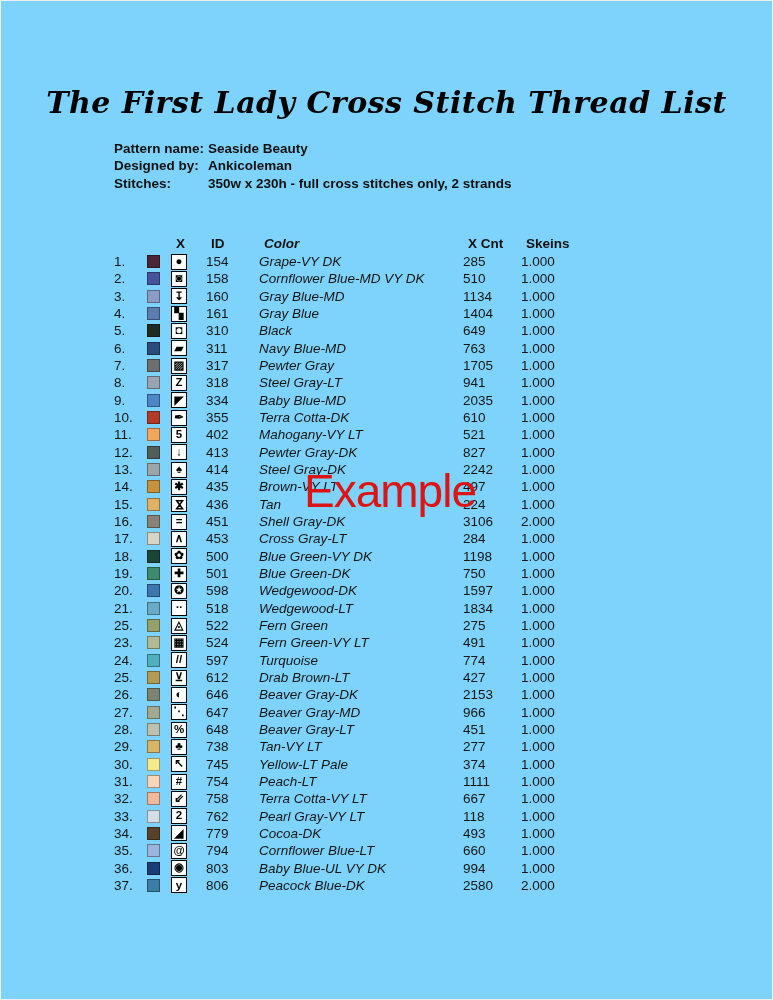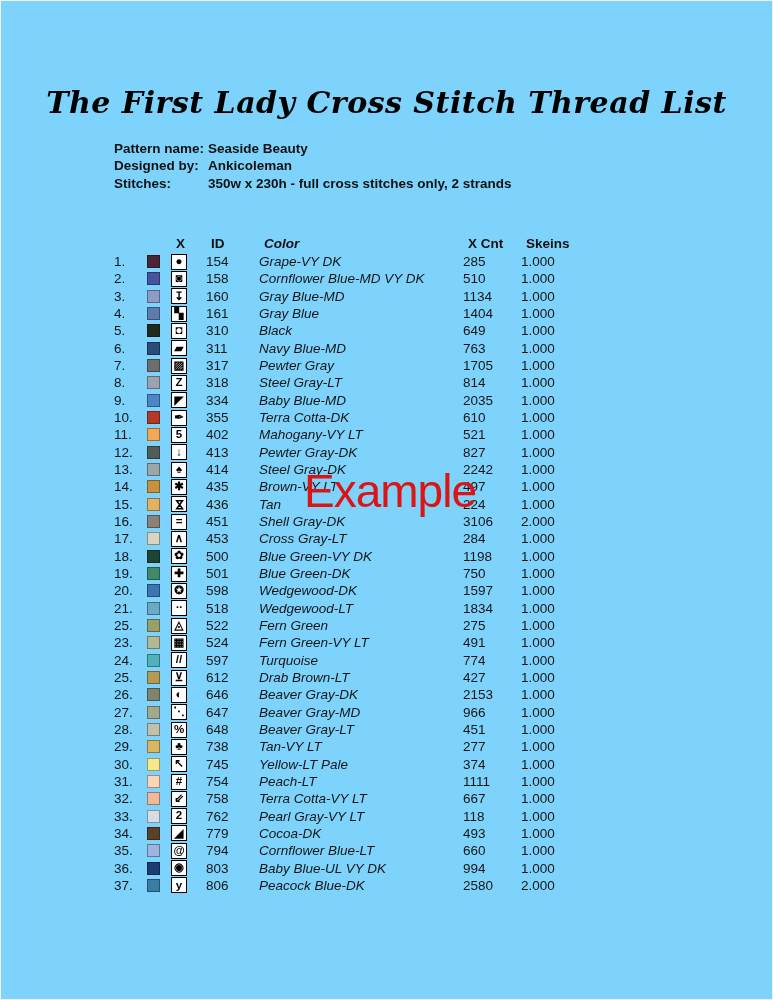--- a/index.html
+++ b/index.html
@@ -174,21 +174,21 @@
         <span class="c-swatch">
           <span class="swatch" style="background: rgb(155, 163, 176);"></span>
         </span>
         <span class="c-sym">
           <span class="symbox">
             <span class="symglyph">Z</span>
           </span>
         </span>
         <span class="c-id">318</span>
         <span class="c-name">Steel Gray-LT</span>
-        <span class="c-cnt">814</span>
+        <span class="c-cnt">941</span>
         <span class="c-skeins">1.000</span>
       </div>
       <div class="trow">
         <span class="c-num">9.</span>
         <span class="c-swatch">
           <span class="swatch" style="background: rgb(76, 134, 198);"></span>
         </span>
         <span class="c-sym">
           <span class="symbox">
             <span class="symglyph">◤</span>

